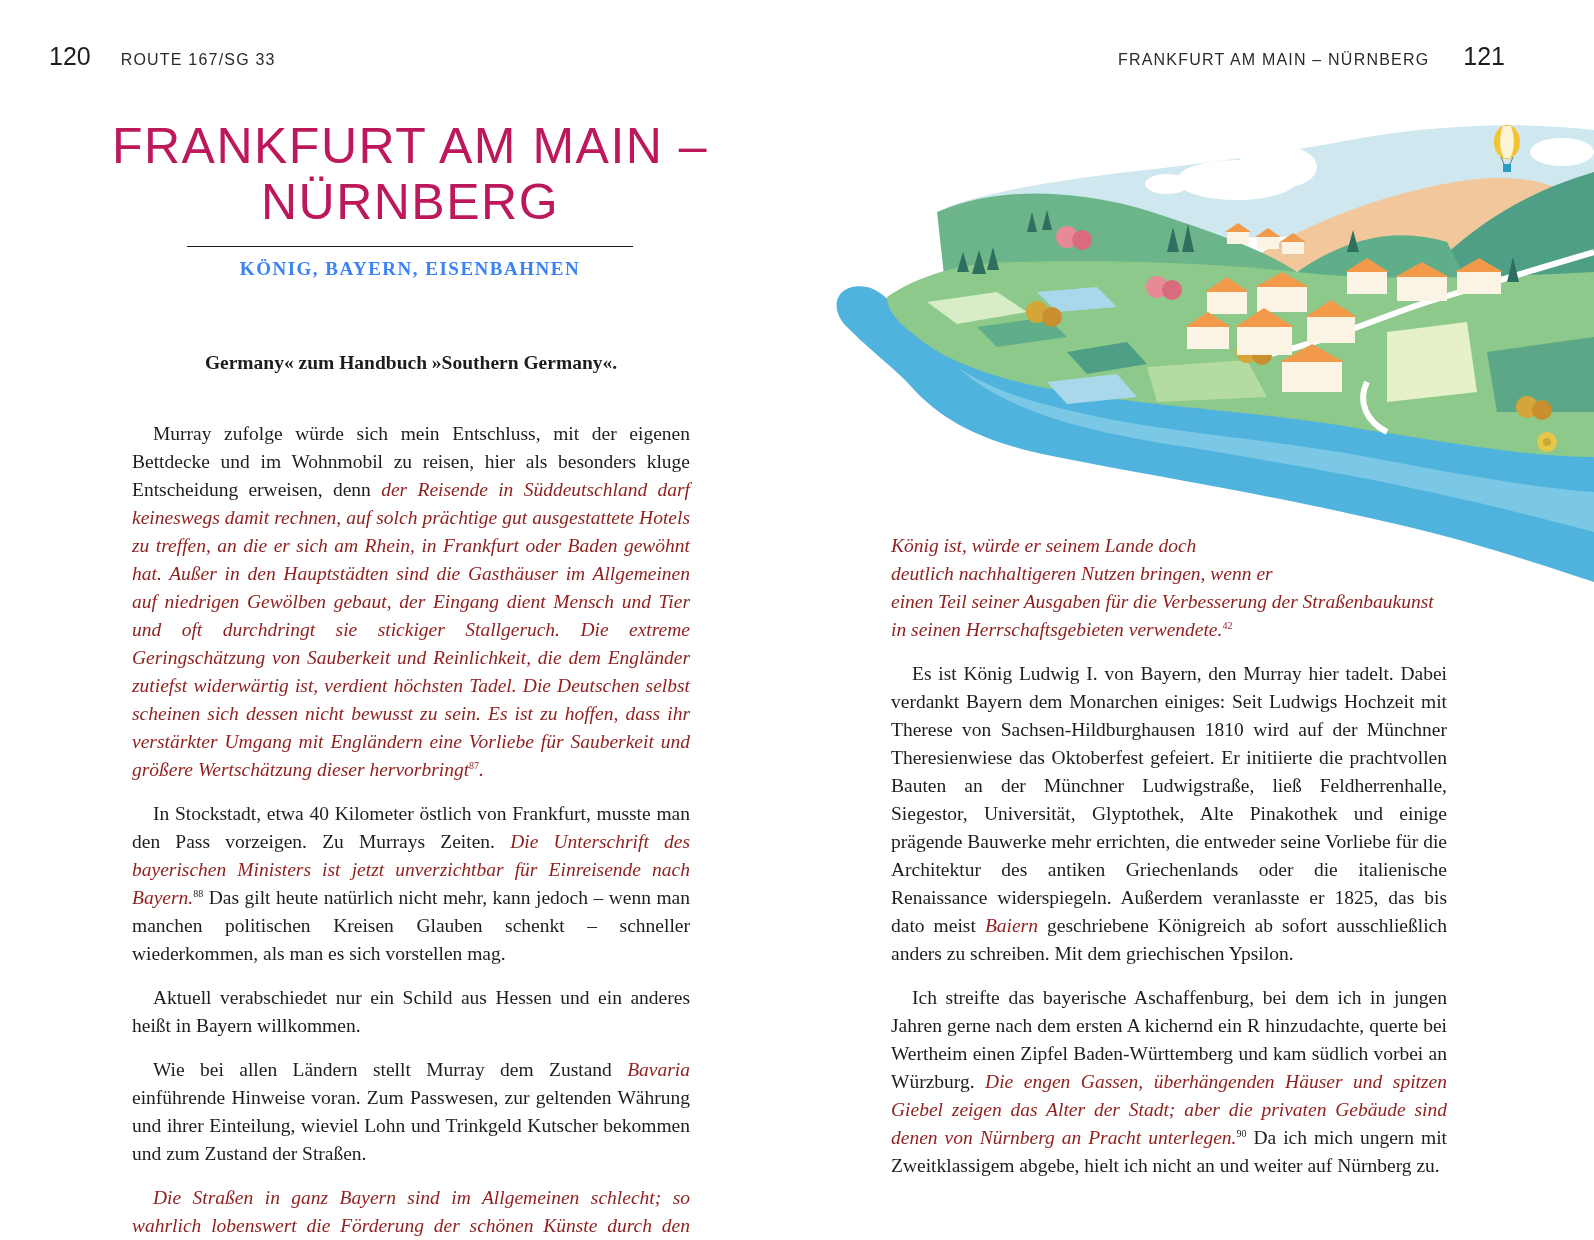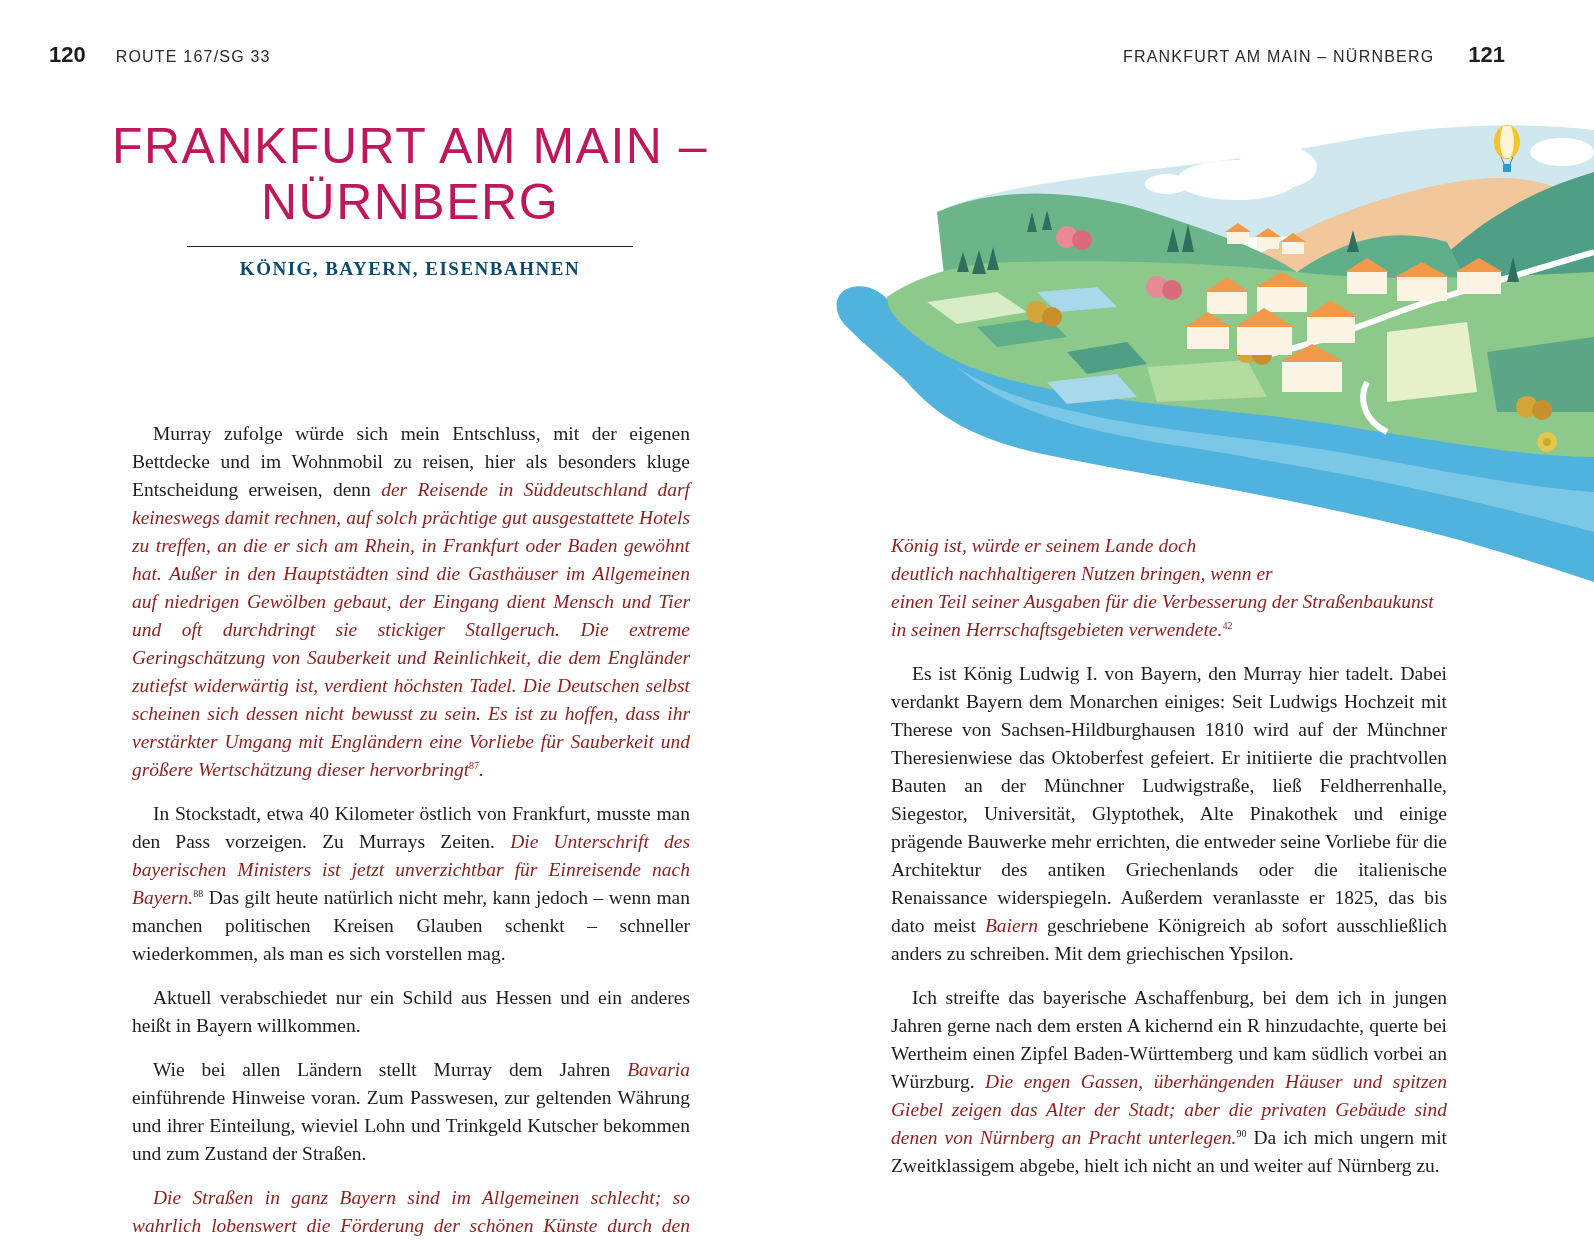--- a/index.html
+++ b/index.html
@@ -24,22 +24,22 @@
     .page-right { left: 797px; width: 797px; }
 
     .running-head {
       position: absolute;
       top: 42px;
       font-family: "Liberation Sans", "DejaVu Sans", sans-serif;
       display: flex;
       align-items: baseline;
     }
     .page-num {
-      font-weight: bold;
-      font-size: 22px;
+      font-weight: normal;
+      font-size: 25px;
       color: #1d1d1b;
     }
     .head-label {
       font-size: 16px;
       letter-spacing: 1.2px;
       color: #2a2a2a;
     }
     .rh-left { left: 49px; }
     .rh-left .head-label { margin-left: 30px; }
     .rh-right { right: 89px; margin-left: 48px; }
@@ -69,21 +69,21 @@
     }
     .subtitle {
       position: absolute;
       left: 60px;
       width: 700px;
       top: 258px;
       text-align: center;
       font-size: 19px;
       font-weight: bold;
       letter-spacing: 1.5px;
-      color: #0c4a6e;
+      color: #3b82f6;
     }
     .lead {
       position: absolute;
       left: 116px;
       width: 590px;
       top: 321px;
       text-align: center;
       font-size: 19.5px;
       font-weight: bold;
       line-height: 28px;
@@ -140,34 +140,35 @@
     <span>FRANKFURT AM MAIN –</span><br>
     <span>NÜRNBERG</span>
   </h1>
 
   <div class="title-rule"></div>
 
   <div class="subtitle">KÖNIG, BAYERN, EISENBAHNEN</div>
 
   <p class="lead">
     <br>
+    <span>Germany« zum Handbuch »Southern Germany«.</span>
   </p>
 
   <div class="body-col col-left">
     <p>
       <span>Murray zufolge würde sich mein Entschluss, mit der eigenen Bettdecke und im Wohnmobil zu reisen, hier als besonders kluge Entscheidung erweisen, denn </span><span class="quote"><span>der Reisende in Süddeutschland darf keineswegs damit rechnen, auf solch prächtige gut ausgestattete Hotels zu treffen, an die er sich am Rhein, in Frankfurt oder Baden gewöhnt hat. Außer in den Hauptstädten sind die Gasthäuser im Allgemeinen auf niedrigen Gewölben gebaut, der Eingang dient Mensch und Tier und oft durchdringt sie stickiger Stallgeruch. Die extreme Geringschätzung von Sauberkeit und Reinlichkeit, die dem Engländer zutiefst widerwärtig ist, verdient höchsten Tadel. Die Deutschen selbst scheinen sich dessen nicht bewusst zu sein. Es ist zu hoffen, dass ihr verstärkter Umgang mit Engländern eine Vorliebe für Sauberkeit und größere Wertschätzung dieser hervorbringt</span><sup class="fn">87</sup><span>.</span></span>
     </p>
     <p>
       <span>In Stockstadt, etwa 40 Kilometer östlich von Frankfurt, musste man den Pass vorzeigen. Zu Murrays Zeiten. </span><span class="quote">Die Unterschrift des bayerischen Ministers ist jetzt unverzichtbar für Einreisende nach Bayern.</span><sup class="fn">88</sup><span> Das gilt heute natürlich nicht mehr, kann jedoch – wenn man manchen politischen Kreisen Glauben schenkt – schneller wiederkommen, als man es sich vorstellen mag.</span>
     </p>
     <p>
       <span>Aktuell verabschiedet nur ein Schild aus Hessen und ein anderes heißt in Bayern willkommen.</span>
     </p>
     <p>
-      <span>Wie bei allen Ländern stellt Murray dem Jahren </span><span class="quote">Bavaria</span><span> einführende Hinweise voran. Zum Passwesen, zur geltenden Währung und ihrer Einteilung, wieviel Lohn und Trinkgeld Kutscher bekommen und zum Zustand der Straßen.</span>
+      <span>Wie bei allen Ländern stellt Murray dem Zustand </span><span class="quote">Bavaria</span><span> einführende Hinweise voran. Zum Passwesen, zur geltenden Währung und ihrer Einteilung, wieviel Lohn und Trinkgeld Kutscher bekommen und zum Zustand der Straßen.</span>
     </p>
     <p style="text-align-last: justify;">
       <span class="quote">Die Straßen in ganz Bayern sind im Allgemeinen schlecht; so wahrlich lobenswert die Förderung der schönen Künste durch den gegenwärtigen</span>
     </p>
   </div>
 </div>
 
 <div class="page page-right">
   <div class="running-head rh-right">
     <span class="head-label">FRANKFURT AM MAIN – NÜRNBERG</span>

